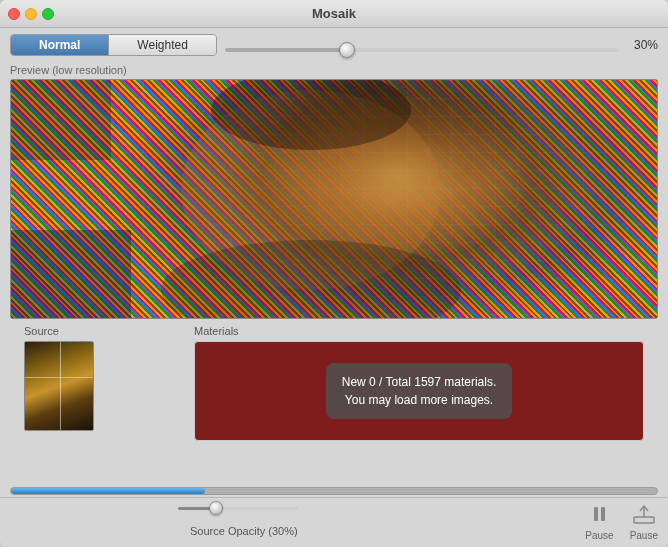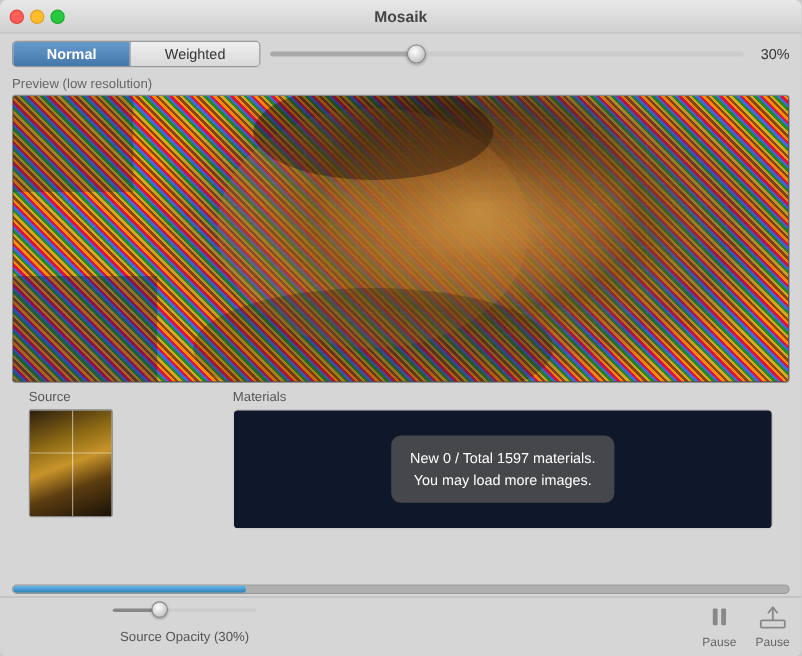--- a/index.html
+++ b/index.html
@@ -73,21 +73,21 @@
     }
     .tab-btn.active {
       background: linear-gradient(to bottom, #6699cc, #4477aa);
       color: white;
       font-weight: 600;
     }
     .tab-btn:first-child { border-right: 1px solid #999; }
     .slider-container {
       flex: 1;
       display: flex;
-      align-items: center;
+      align-items: flex-end;
       gap: 8px;
     }
     .main-slider {
       flex: 1;
       -webkit-appearance: none;
       appearance: none;
       height: 4px;
       background: linear-gradient(to right, #aaa 0%, #aaa 30%, #ccc 30%);
       border-radius: 2px;
       outline: none;
@@ -217,21 +217,21 @@
       height: 1px;
       background: rgba(255,255,255,0.4);
     }
     .materials-panel {
       flex: 1;
       padding-left: 10px;
     }
     .materials-area {
       flex: 1;
       min-height: 100px;
-      background: #0f172a;
+      background: #7f1d1d;
       border: 1px solid #ccc;
       border-radius: 4px;
       position: relative;
       display: flex;
       align-items: center;
       justify-content: center;
     }
     .materials-tooltip {
       background: rgba(80,80,80,0.85);
       color: white;
@@ -261,21 +261,21 @@
       width: 30%;
     }
     .bottom-controls {
       display: flex;
       align-items: center;
       padding: 4px 10px 6px;
       gap: 0;
     }
     .slider-group {
       display: flex;
-      align-items: center;
+      align-items: flex-end;
       flex-direction: column;
       gap: 15px;
       flex: 1;
     }
     .small-slider {
       width: 120px;
       -webkit-appearance: none;
       appearance: none;
       height: 3px;
       background: linear-gradient(to right, #888 0%, #888 30%, #ccc 30%);

